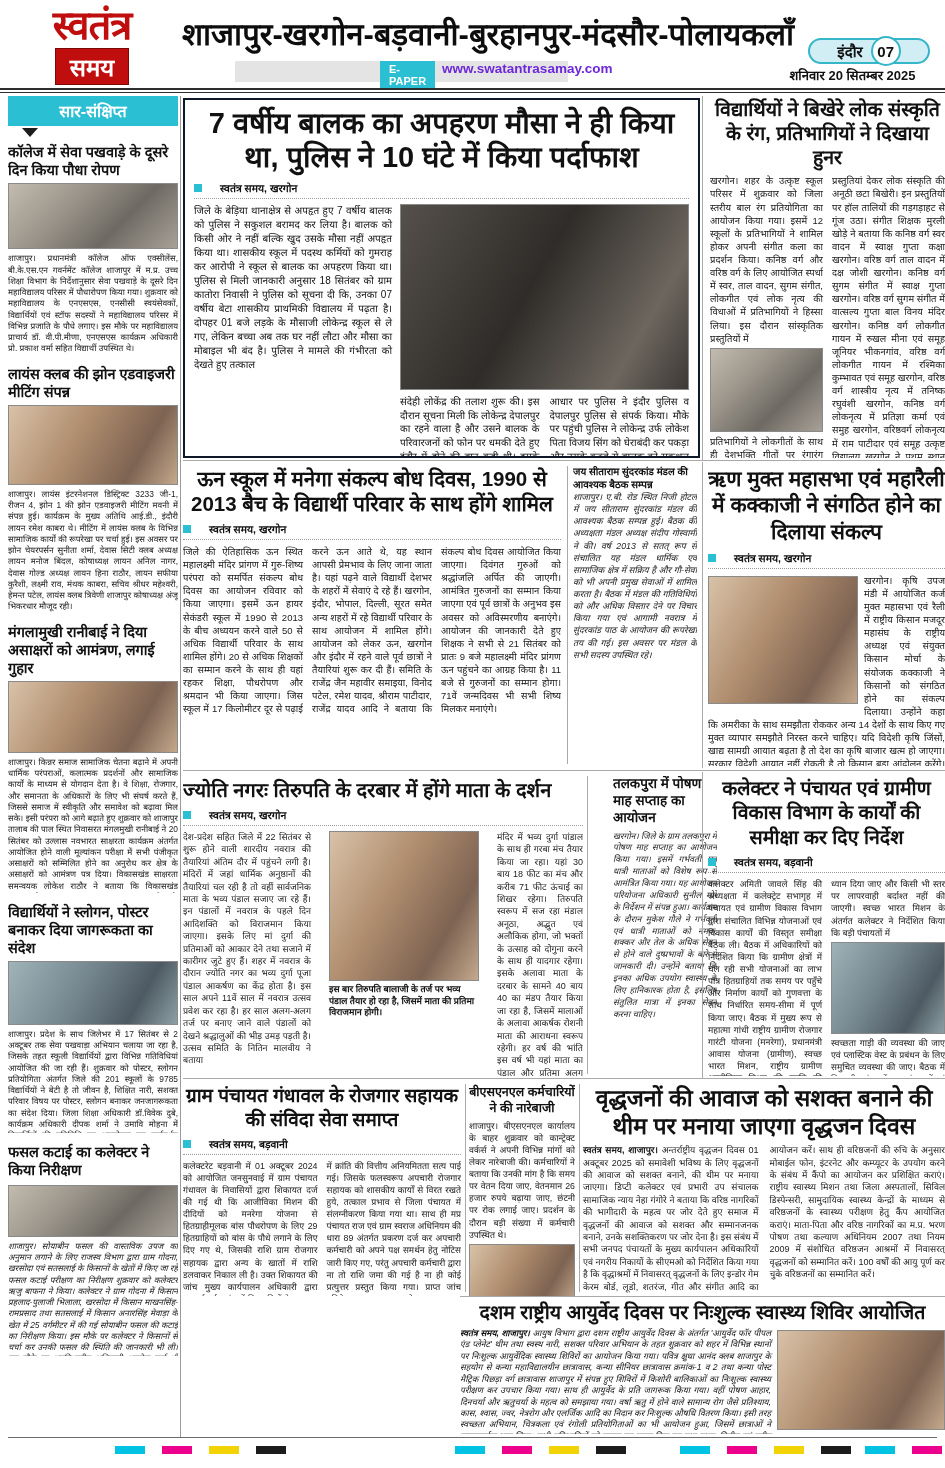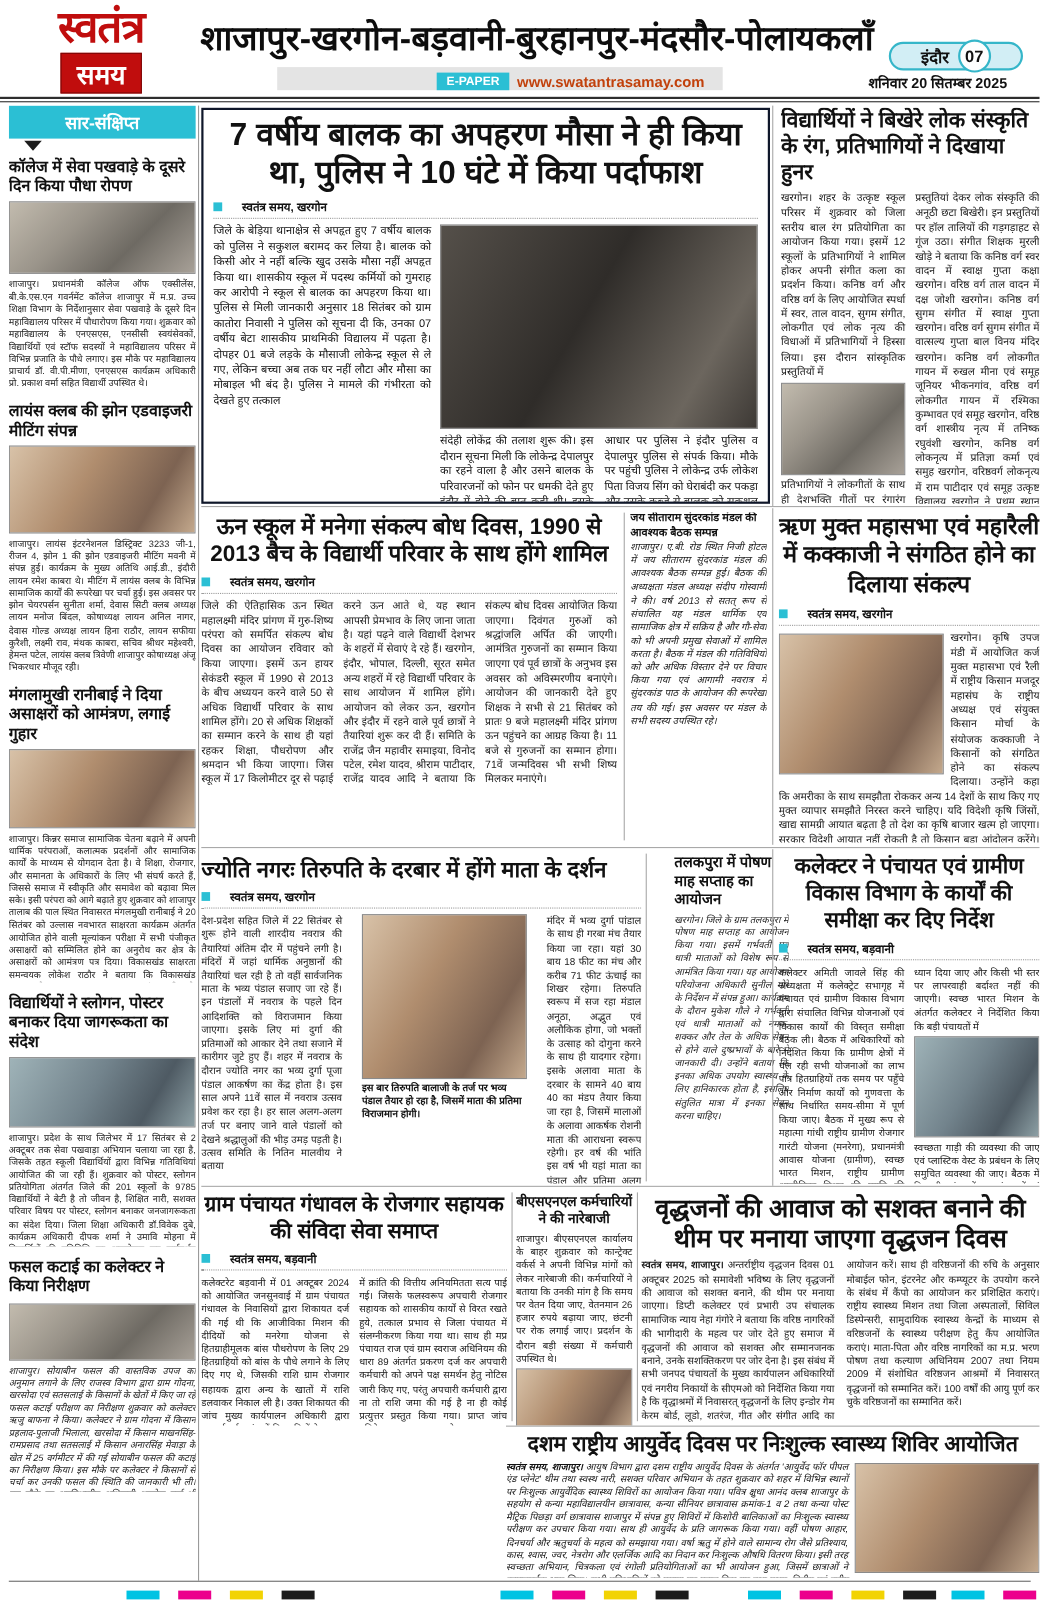--- a/index.html
+++ b/index.html
@@ -15,23 +15,23 @@
   .ph.dark{background:linear-gradient(120deg,#55504a 0%,#2f2c29 45%,#6c665e 80%,#3d3935 100%)}
 
   
   .masthead{position:absolute;left:8px;top:4px;width:168px;height:84px;text-align:center}
   .masthead .l1{font-size:40px;font-weight:800;color:var(--brand_red);line-height:1.05;letter-spacing:-1px}
   .masthead .l2{display:inline-block;background:var(--brand_red);color:#fff;font-size:24px;font-weight:800;padding:1px 14px;margin-top:2px;border:1px solid #7d0707}
   .region-strip{position:absolute;left:182px;top:12px;width:618px;font-size:31px;font-weight:800;white-space:nowrap;overflow:hidden;color:#0d0d0d}
   .edition-badge{position:absolute;left:808px;top:38px;width:122px;height:26px;background:#d2eef5;border:2px solid #35b6c9;border-radius:14px;display:flex;align-items:center;justify-content:center;gap:8px}
   .edition-badge .ed{font-size:15px;font-weight:800}
   .edition-badge .pg{width:30px;height:30px;border-radius:50%;background:#fdfefe;border:2px solid #35b6c9;display:flex;align-items:center;justify-content:center;font-size:15px;font-weight:800}
-  .epaper-bar{position:absolute;left:252px;top:61px;width:405px;height:21px;background:#e4e4e4;display:flex;align-items:flex-end}
+  .epaper-bar{position:absolute;left:235px;top:61px;width:333px;height:21px;background:#e4e4e4;display:flex;align-items:flex-start}
   .epaper-bar .lbl{background:var(--accent_teal);color:#fff;font-weight:800;font-size:11px;padding:2px 9px;margin-left:145px}
-  .epaper-bar .url{font-size:13.5px;color:#c2410c;margin-left:7px;font-weight:600}
+  .epaper-bar .url{font-size:13.5px;color:#6d28d9;margin-left:7px;font-weight:600}
   .date-line{position:absolute;left:770px;top:66px;width:165px;text-align:center;font-size:13px;font-weight:800}
   .head-rule{position:absolute;left:0;top:88px;width:945px;border-top:2.5px solid #2e2e2e}
   .head-rule2{position:absolute;left:0;top:92px;width:945px;border-top:1px solid #2e2e2e}
 
   
   .sidebar{position:absolute;left:8px;top:96px;width:170px;height:1338px;overflow:hidden}
   .sb-head{background:var(--accent_teal);color:#fff;font-size:16px;font-weight:800;text-align:center;padding:4px 0}
   .sb-tri{width:0;height:0;border-left:8px solid transparent;border-right:8px solid transparent;border-top:9px solid #1c1c1c;margin:2px 0 4px 14px}
   .sb-item{margin-bottom:8px;overflow:hidden}
   .sb-item h3{font-size:14.5px;line-height:1.25;font-weight:800;margin:2px 0 4px}
@@ -54,21 +54,21 @@
 
   
   .mainbox{position:absolute;left:0;top:2px;width:517px;height:360px;border:2px solid #0f172a;padding:7px 9px;overflow:hidden;background:#fff}
   .mainbox h1{font-size:29px;line-height:1.17;font-weight:800;text-align:center;margin-bottom:4px}
   .mb-row{display:flex;gap:8px}
   .mb-left{width:198px;font-size:10px;line-height:1.4;text-align:justify}
   .mb-right{flex:1;display:flex;flex-direction:column;gap:5px}
   .mb-photo{width:100%;height:186px}
   .mb-part2{column-count:2;column-gap:10px;font-size:10px;line-height:1.38;text-align:justify;height:72px;overflow:hidden}
   .storyA2{position:absolute;left:527px;top:2px;width:235px;height:360px;overflow:hidden}
-  .storyA2 h2{font-size:19.5px;line-height:1.22;font-weight:800;text-align:left;margin-bottom:5px}
+  .storyA2 h2{font-size:19.5px;line-height:1.22;font-weight:800;text-align:center;margin-bottom:5px}
   .colwrap2{column-count:2;column-gap:9px;height:295px;overflow:hidden}
   .flowph{width:100%;height:84px;margin:3px 0}
 
   
   .bandB{position:absolute;left:0;top:366px;width:762px;height:306px}
   .oon{position:absolute;left:0;top:4px;width:378px;height:300px;overflow:hidden}
   .oon h2{font-size:20.5px;line-height:1.22;font-weight:800;text-align:center;margin-bottom:4px}
   .colwrap3{column-count:3;column-gap:9px;height:214px;overflow:hidden}
   .sundar{position:absolute;left:390px;top:4px;width:124px;height:300px;overflow:hidden}
   .sundar h3{font-size:10px;line-height:1.25;font-weight:700;margin-bottom:0}

